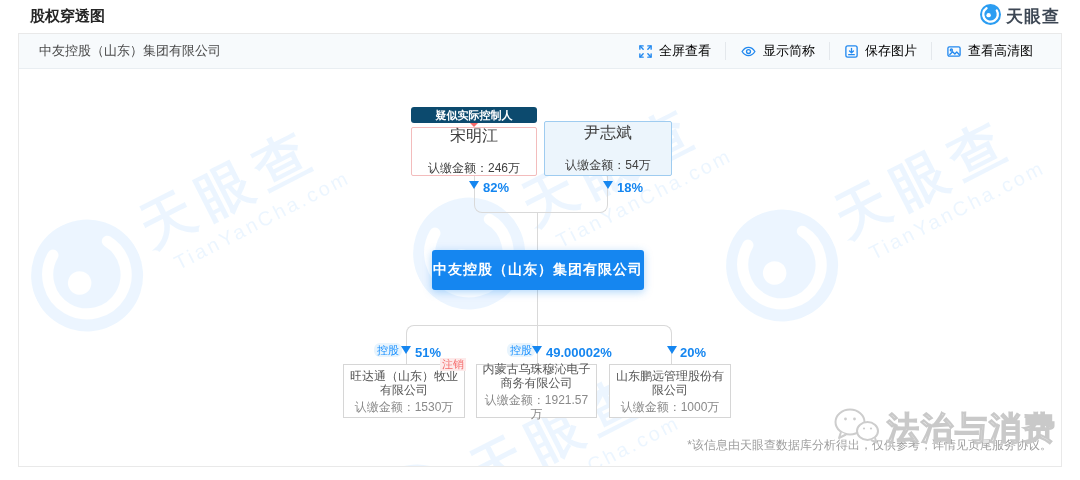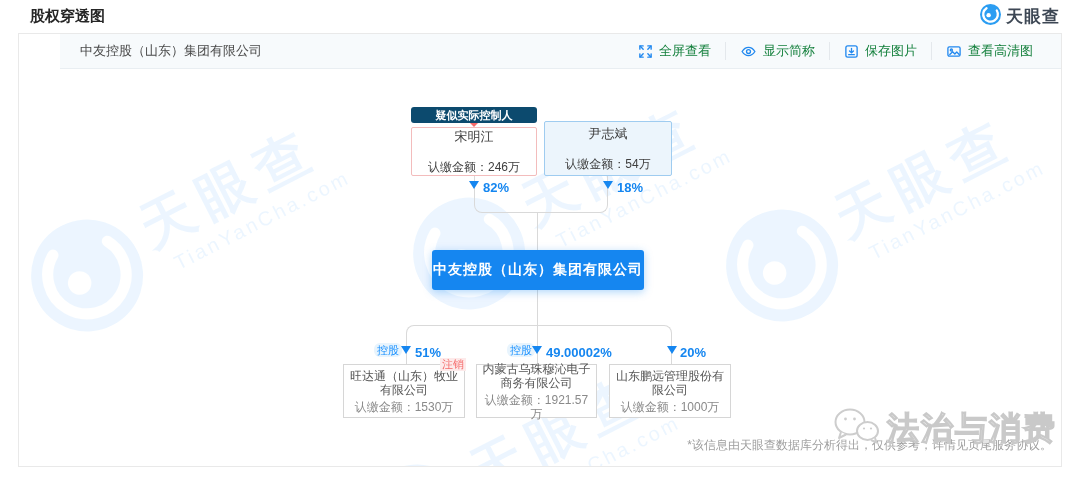--- a/index.html
+++ b/index.html
@@ -8,26 +8,26 @@
   .page { position:relative; width:1080px; height:480px; }
 
   
   .topbar { position:absolute; left:0; top:0; width:100%; height:16px;font-family:Liberation Serif, serif; }
   .page-title { position:absolute; left:30px; top:7px; font-size:15px; font-weight:bold; color:#262626; }
   .brand { position:absolute; right:20px; top:4px; display:flex; align-items:center; gap:5px; }
   .brand-text { font-size:17px; font-weight:bold; color:#3d4754; letter-spacing:1px; }
 
   
   .card { position:absolute; left:18px; top:33px; width:1044px; height:434px;
-    border:1px solid #e9e9e9; background:#fff;padding-left:41px; }
+    border:1px solid #e9e9e9; background:#fff; }
   .card-header { height:35px; display:flex; align-items:center; justify-content:space-between;
     background:#f7fafc; border-bottom:1px solid #e9eef2; padding:0 14px 0 20px; }
   .company-name { font-size:13px; color:#4a4a4a; }
   .toolbar { display:flex; align-items:center; }
-  .tool { display:flex; align-items:center; gap:6px; color:#15803d; font-size:13px;
+  .tool { display:flex; align-items:center; gap:6px; color:#000000; font-size:13px;
     padding:0 14px; cursor:pointer; }
   .tool + .tool { border-left:1px solid #e4e8ec; }
   .tool svg { display:block; }
 
   
   .canvas { position:absolute; left:0; top:35px; width:1042px; height:397px; overflow:hidden; background:#fff; }
 
   
   .wm { position:absolute; display:flex; align-items:center; gap:14px;
     transform:rotate(-27deg); color:#1890ff; opacity:.08; pointer-events:none; white-space:nowrap; }
@@ -54,21 +54,21 @@
   
   .sh-box { position:absolute; text-align:center; }
   .controller-tag { height:16px; line-height:16px; background:#0c4a6e; color:#fff;
     font-size:11px; font-weight:bold; border-radius:3px; position:relative; }
   .controller-tag:after { content:""; position:absolute; left:50%; margin-left:-4px; bottom:-4px;
     border-left:4px solid transparent; border-right:4px solid transparent; border-top:4px solid #f56969; }
   .sh-body { display:flex; flex-direction:column; justify-content:center; align-items:center;
     border-radius:2px; background:#fff; }
   .sh1 .sh-body { margin-top:4px; height:49px; border:1px solid #f3bcbc; }
   .sh2 .sh-body { height:55px; border:1px solid #9fccf0; background:#ecf5fc; }
-  .sh-name { font-size:13px; color:#404040; }
+  .sh-name { font-size:16px; color:#404040; }
   .sh-amt { font-size:12px; color:#404040; margin-top:13px; }
 
   
   .root-node { position:absolute; left:413px; top:181px; width:212px; height:40px;
     background:#1586f0; border-radius:3px; display:flex; align-items:center; justify-content:center;
     color:#fff; font-size:14px; font-weight:bold; letter-spacing:1px;
     box-shadow:0 2px 8px rgba(21,134,240,.35); }
 
   
   .sub-box { position:absolute; top:295px; height:54px; border:1px solid #d6d6d6; background:#fff;

